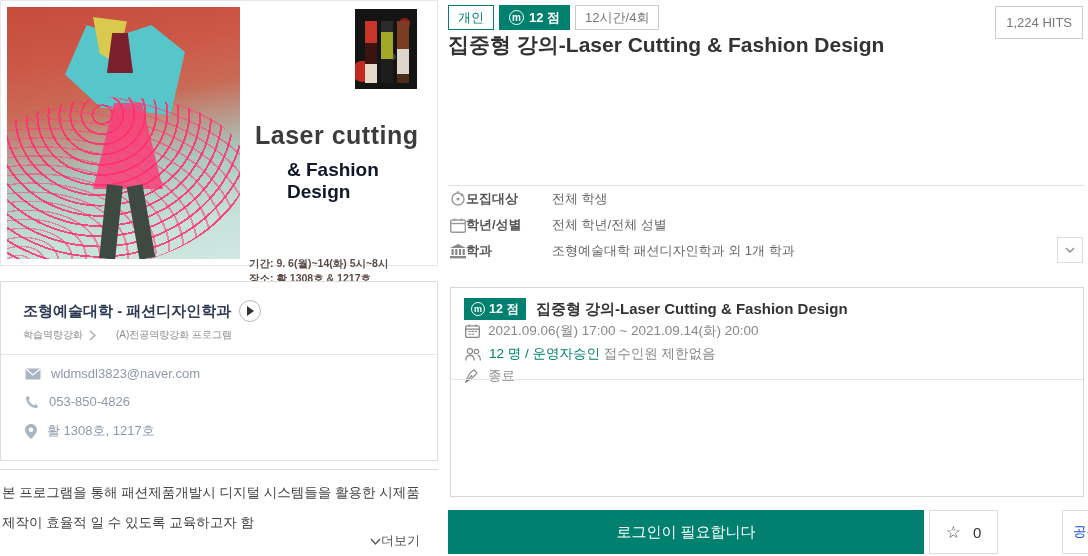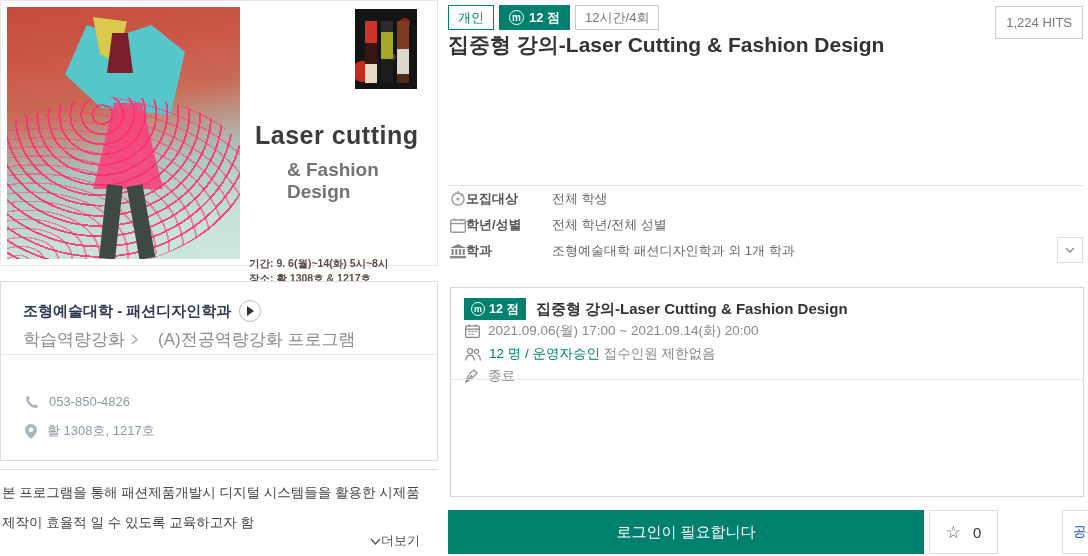--- a/index.html
+++ b/index.html
@@ -30,29 +30,29 @@
       background-image:
         radial-gradient(circle at 12% 78%, #c22a1f 0 10px, transparent 11px),
         radial-gradient(circle at 80% 18%, #8a1c14 0 5px, transparent 6px),
         radial-gradient(circle at 30% 20%, #555 0 3px, transparent 4px),
         radial-gradient(circle at 60% 60%, #444 0 3px, transparent 4px); }
   .fig { position:absolute; top:12px; width:12px; height:62px; }
   .fig1 { left:10px; background:linear-gradient(#c9352a 0 35%, #3a1410 35% 70%, #e8d9c8 70% 100%); }
   .fig2 { left:26px; background:linear-gradient(#2a2a2a 0 18%, #a3a828 18% 62%, #1d1d1d 62% 100%); }
   .fig3 { left:42px; background:linear-gradient(#7a3c22 0 45%, #ddd6cc 45% 85%, #4a2c18 85% 100%); }
   .poster-title1 { position:absolute; left:254px; top:120px; font-size:25px; font-weight:bold; color:#3c3c3c; letter-spacing:0.5px; }
-  .poster-title2 { position:absolute; left:286px; top:158px; font-size:19px; font-weight:bold; color:#737373; }
+  .poster-title2 { position:absolute; left:286px; top:158px; font-size:19px; font-weight:bold; color:#0f172a; }
   .poster-details { position:absolute; left:248px; top:223px; font-size:10.5px; font-weight:bold; color:#5c4b44; line-height:15px; width:185px; white-space:nowrap; overflow:hidden;margin-top:32px; }
 
   
   .org-card { position:absolute; left:0; top:281px; width:438px; height:180px; border:1px solid #ddd; background:#fff; }
   .org-title-row { position:absolute; left:22px; top:18px; display:flex; align-items:center; gap:8px; }
   .org-title { font-size:15px; font-weight:bold; color:#2d3a55; }
   .play-btn { width:22px; height:22px; border:1px solid #bbb; border-radius:50%; display:flex; align-items:center; justify-content:center; font-size:9px; color:#333; background:#fff; cursor:pointer; }
-  .org-cat-row { position:absolute; left:22px; top:46px; display:flex; align-items:center; gap:6px; font-size:17px; color:#8b8b8b; }
+  .org-cat-row { position:absolute; left:22px; top:46px; display:flex; align-items:center; gap:6px; font-size:10px; color:#8b8b8b; }
   .org-divider { position:absolute; left:0; top:72px; width:100%; border-top:1px solid #e8e8e8; }
   .contact-row { position:absolute; left:24px; display:flex; align-items:center; gap:10px; font-size:13px; color:#8c99aa; }
   .contact-row.c1 { top:84px; } .contact-row.c2 { top:112px; } .contact-row.c3 { top:140px; }
 
   
   .desc-section { position:absolute; left:0; top:469px; width:438px; border-top:1px solid #ddd; }
   .desc-text { padding:8px 2px 0 2px; font-size:13.5px; color:#444; line-height:30px; }
   .more-link { position:absolute; right:18px; top:62px; font-size:13px; color:#555; display:flex; align-items:center; cursor:pointer; }
 
   
@@ -131,20 +131,27 @@
       </span>
     </div>
     <div class="org-cat-row">
       <span>학습역량강화</span>
       <svg class="icon-svg" width="7" height="11" viewBox="0 0 7 11">
           <polyline points="1,1 6,5.5 1,10" fill="none" stroke="#aaa" stroke-width="1.4"></polyline>
         </svg>
       <span style="margin-left:14px">(A)전공역량강화 프로그램</span>
     </div>
     <div class="org-divider"></div>
+    <div class="contact-row c1">
+      <svg class="icon-svg" width="16" height="12" viewBox="0 0 16 12">
+          <rect x="0.5" y="0.5" width="15" height="11" rx="1" fill="#aab5c2"></rect>
+          <polyline points="1,1 8,7 15,1" fill="none" stroke="#fff" stroke-width="1.2"></polyline>
+        </svg>
+      <span>wldmsdl3823@naver.com</span>
+    </div>
     <div class="contact-row c2">
       <svg class="icon-svg" width="14" height="14" viewBox="0 0 14 14">
           <path d="M3 1 C2 1 1 2 1 3 C1 8 6 13 11 13 C12 13 13 12 13 11 L10.5 9 L9 10.5 C7 9.5 4.5 7 3.5 5 L5 3.5 Z" fill="#aab5c2"></path>
         </svg>
       <span>053-850-4826</span>
     </div>
     <div class="contact-row c3">
       <svg class="icon-svg" width="12" height="15" viewBox="0 0 12 15">
           <path d="M6 0 C2.7 0 0 2.6 0 5.8 C0 10 6 15 6 15 C6 15 12 10 12 5.8 C12 2.6 9.3 0 6 0 Z M6 8 A2.3 2.3 0 1 1 6 3.4 A2.3 2.3 0 0 1 6 8 Z" fill="#aab5c2"></path>
         </svg>

